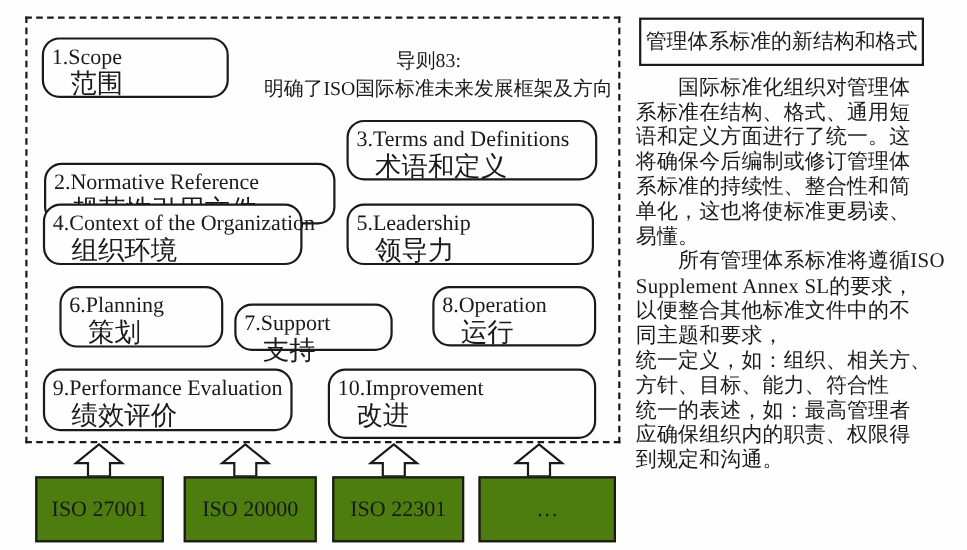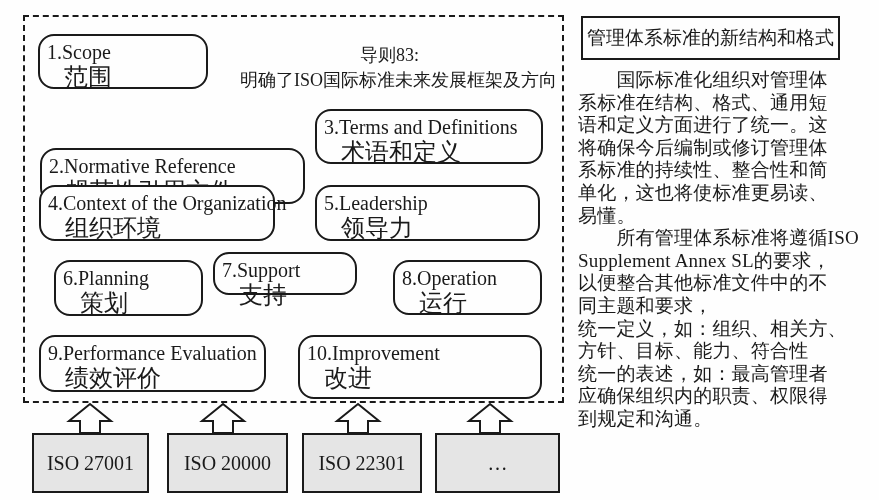--- a/index.html
+++ b/index.html
@@ -49,21 +49,21 @@
     line-height: 25px;
     white-space: pre-line;
     text-align: center;
   }
   
   .std {
     position: absolute;
     top: 433px;
     height: 60px;
     border: 2px solid #1a1a1a;
-    background: #e5e5e5;
+    background: #4d7c0f;
     display: flex;
     align-items: center;
     justify-content: center;
     font-size: 20px;
   }
   .arrow {
     position: absolute;
     top: 402px;
   }
   
@@ -121,21 +121,21 @@
   <div class="clause" style="left:315px; top:185px; width:225px; height:56px;">
     <div class="en">5.Leadership</div>
     <div class="zh">领导力</div>
   </div>
 
   <div class="clause" style="left:38px; top:260px; width:149px; height:56px;margin-left:16px;">
     <div class="en">6.Planning</div>
     <div class="zh">策划</div>
   </div>
 
-  <div class="clause" style="left:213px; top:252px; width:144px; height:43px;">
+  <div class="clause" style="left:213px; top:276px; width:144px; height:43px;">
     <div class="en">7.Support</div>
     <div class="zh">支持</div>
   </div>
 
   <div class="clause" style="left:393px; top:260px; width:149px; height:55px;">
     <div class="en">8.Operation</div>
     <div class="zh">运行</div>
   </div>
 
   <div class="clause" style="left:39px; top:335px; width:227px; height:57px;">

